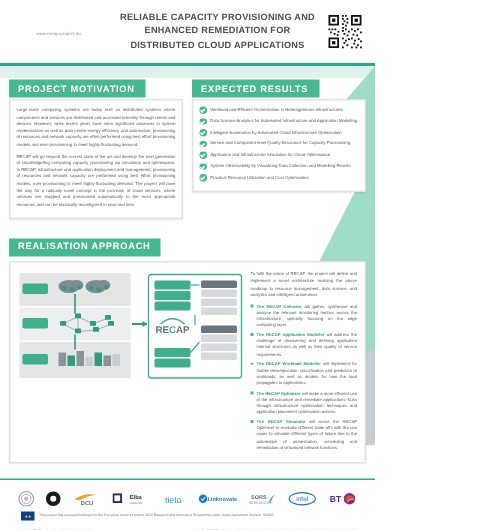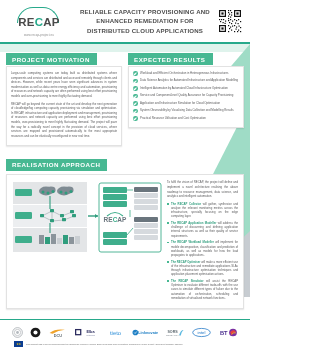--- a/index.html
+++ b/index.html
@@ -157,24 +157,20 @@
 
   .pan-title-wrap { position: relative; z-index: 4; }
 </style>
 </head>
 <body>
 
 <div class="poster">
 
   <div class="header">
     <div class="logo-block">
-      <div class="logo-mark">
-        <div class="logo-arc"></div>
-        <div class="logo-word">RE<span class="c">C</span>AP</div>
-      </div>
       <div class="logo-url">www.recap-project.eu</div>
     </div>
 
     <div class="header-title">RELIABLE CAPACITY PROVISIONING AND ENHANCED REMEDIATION FOR DISTRIBUTED CLOUD APPLICATIONS</div>
 
     <div class="qr">
       <svg viewBox="0 0 24 24" width="24" height="24">
         <rect width="24" height="24" fill="#fff"></rect>
         <g fill="#111">
           <rect x="1" y="1" width="7" height="7"></rect>

